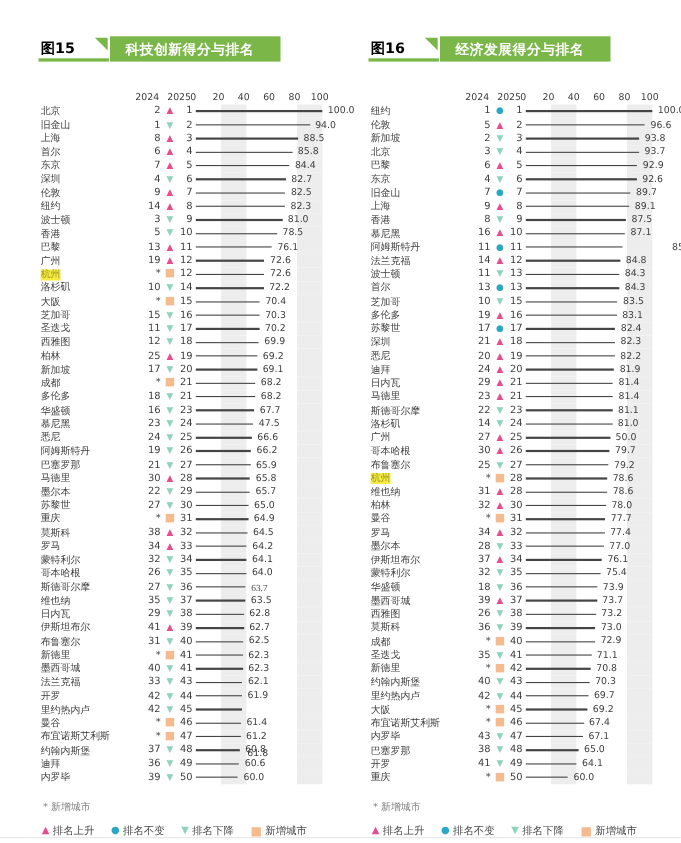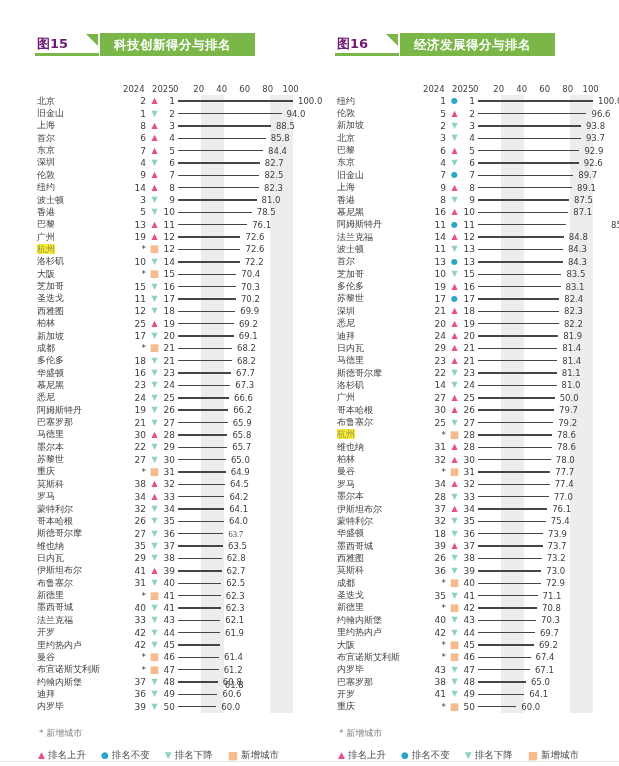--- a/index.html
+++ b/index.html
@@ -17,21 +17,21 @@
   }
   .page{position:relative;width:619px;height:766px;background:#fff;}
 
   .figure{position:absolute;top:33px;width:278px;}
   #fig15{left:35px;}
   #fig16{left:335px;}
 
   .fig-head{height:23px;white-space:nowrap;}
   .fig-label-box{position:relative;display:inline-block;width:64px;height:20px;
     border-bottom:3px solid var(--green);vertical-align:top;}
-  .fig-label-text{font-size:13px;font-weight:bold;color:#701a75;line-height:20px;padding-left:2px;}
+  .fig-label-text{font-size:13px;font-weight:bold;color:#000000;line-height:20px;padding-left:2px;}
   .fold{position:absolute;right:1px;top:1px;display:block;}
   .fig-title{display:inline-block;vertical-align:top;margin-left:1px;width:141px;height:23px;
     line-height:23px;background:var(--green);color:#fff;font-weight:bold;font-size:12.5px;
     padding-left:14px;letter-spacing:0.5px;}
 
   .col-head{display:flex;margin-top:27px;height:12px;align-items:center;
     font-size:8.5px;color:#3e3e3e;}
   .ch-city{flex:0 0 88px;}
   .ch-y1{flex:0 0 21px;text-align:right;}
   .ch-y2{flex:0 0 29px;text-align:right;}
@@ -372,21 +372,21 @@
   </div>
         <div class="row">
     <span class="cell-city"><span>慕尼黑</span></span>
     <span class="cell-prev">23</span>
     <span class="cell-sym sym-down">▼</span>
     <span class="cell-rank">24</span>
     <span class="cell-track">
       <i class="band band1"></i>
       <i class="band band2"></i>
       <i class="bar" style="width: 45.5%;"></i>
-      <b class="score" style="left: calc(45.5% + 5px);">67.3</b>
+      <b class="score" style="left: calc(45.5% + 5px);">47.5</b>
     </span>
   </div>
         <div class="row">
     <span class="cell-city"><span>悉尼</span></span>
     <span class="cell-prev">24</span>
     <span class="cell-sym sym-down">▼</span>
     <span class="cell-rank">25</span>
     <span class="cell-track">
       <i class="band band1"></i>
       <i class="band band2"></i>

